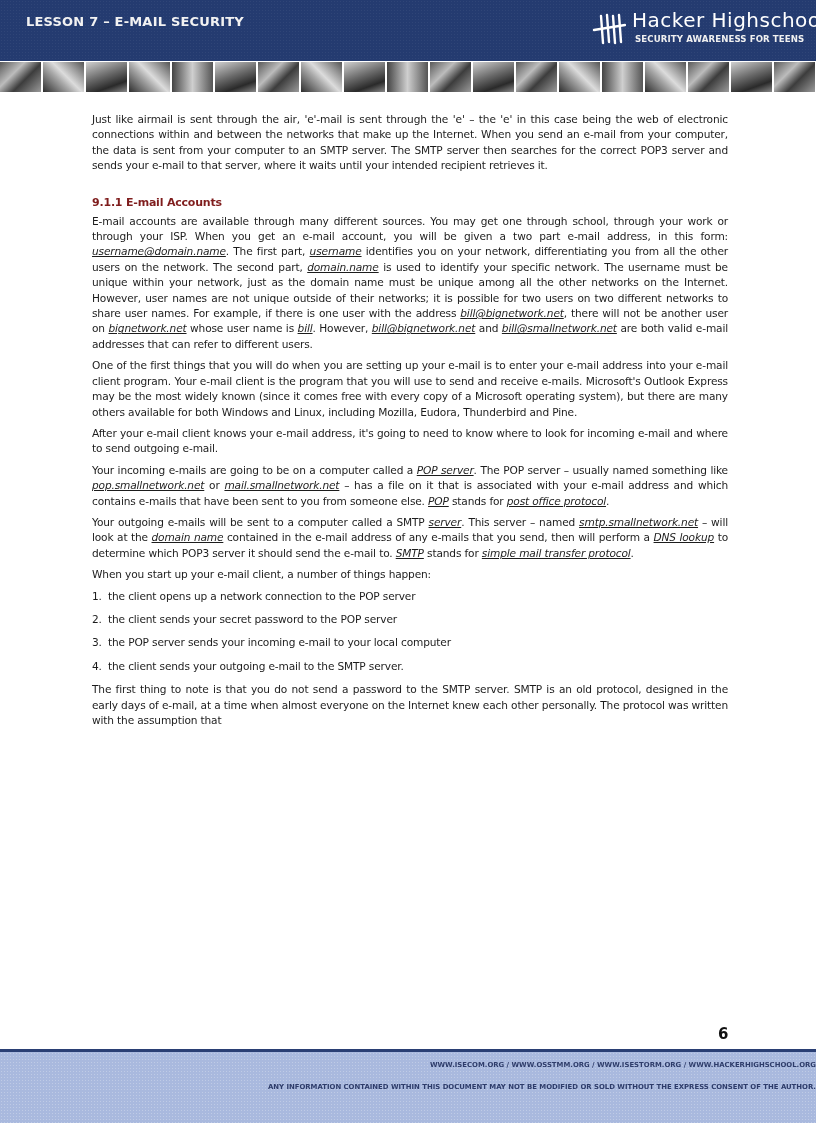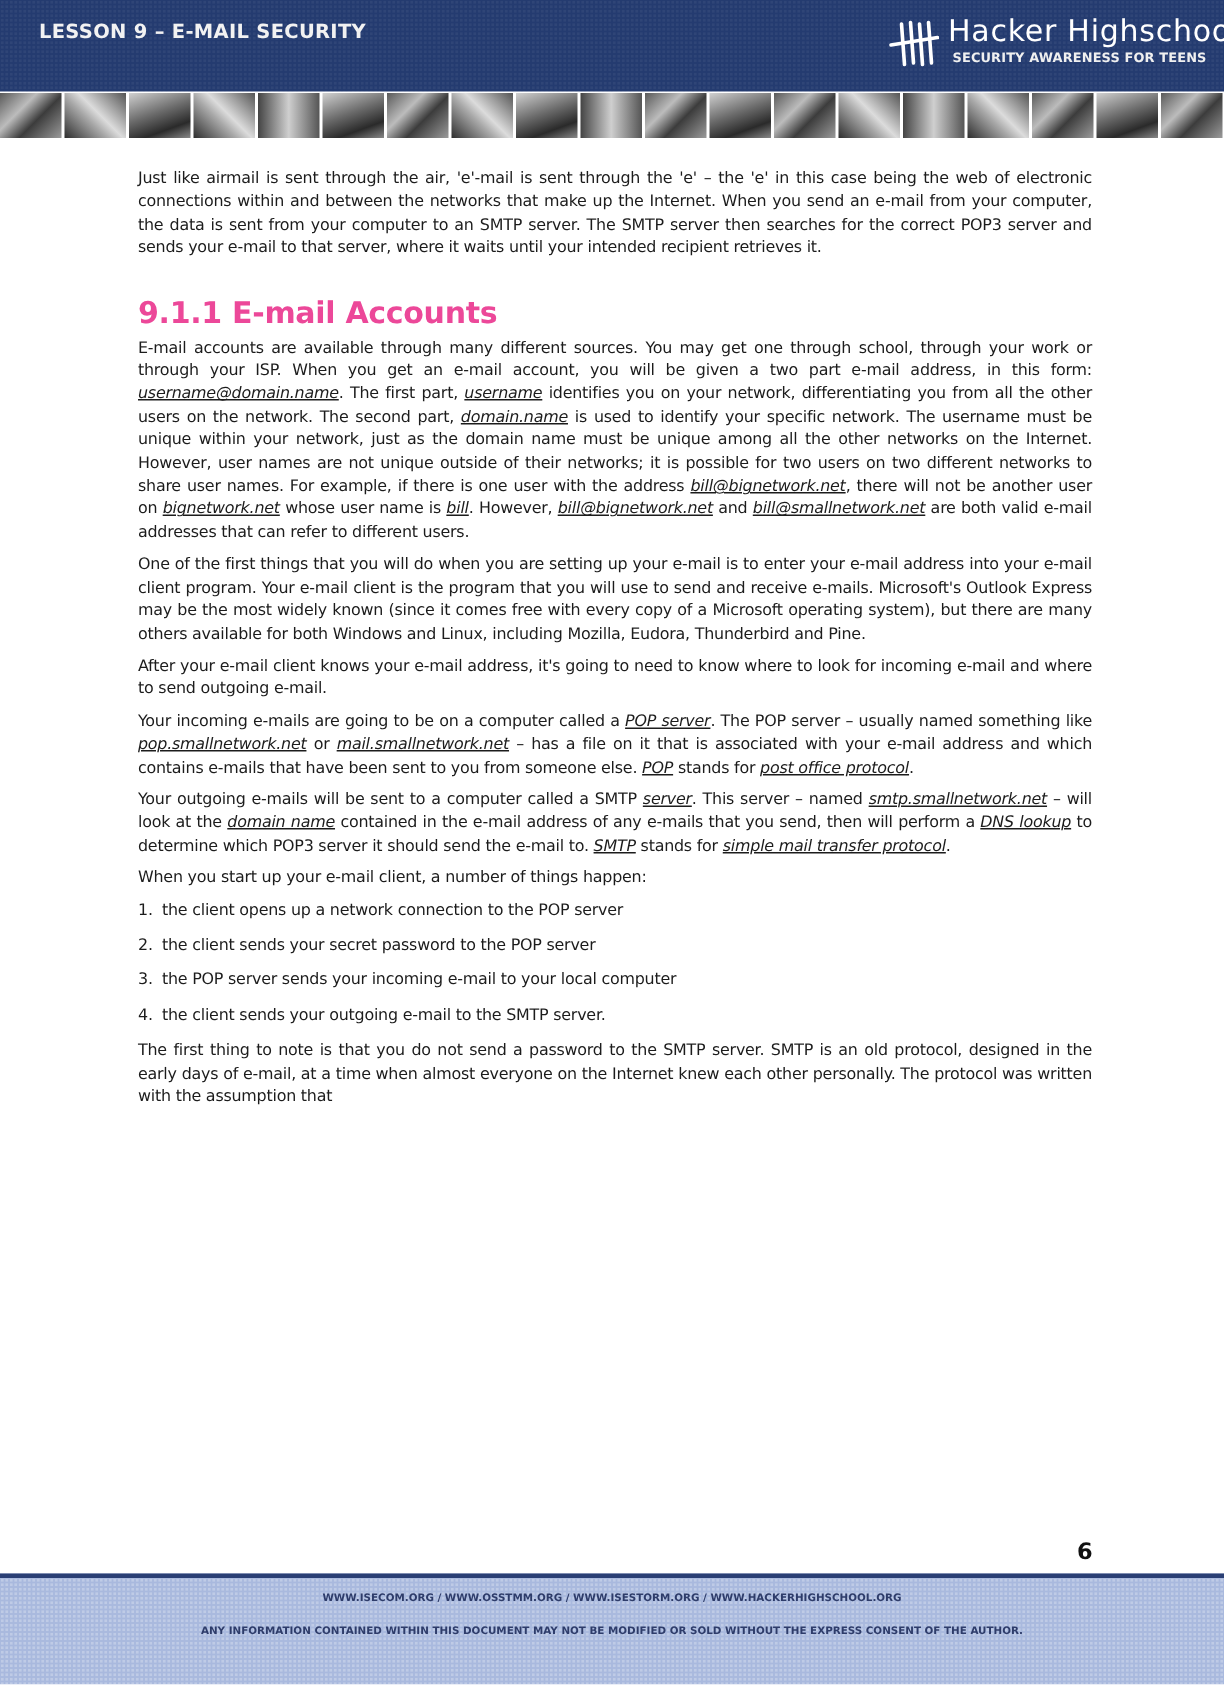--- a/index.html
+++ b/index.html
@@ -41,22 +41,22 @@
   .photo:nth-child(2n) { background: linear-gradient(45deg, #2e2e2e 0%, #a8a8a8 40%, #dcdcdc 55%, #555 100%); }
   .photo:nth-child(3n) { background: linear-gradient(160deg, #d0d0d0 0%, #6a6a6a 45%, #2a2a2a 75%, #888 100%); }
   .photo:nth-child(5n) { background: linear-gradient(90deg, #444 0%, #cfcfcf 50%, #555 100%); }
 
   .content { position: absolute; left: 92px; top: 112px; width: 636px; }
   h1.section {
     font-family: "DejaVu Sans", sans-serif; font-weight: bold; font-size: 22.5px;
     color: #111; margin-top: 4px; margin-bottom: 6px; letter-spacing: -0.2px;
   }
   h2.subsection {
-    font-family: "DejaVu Sans", sans-serif; font-weight: bold; font-size: 20px;
-    color: #ec4899; margin-top: 22px; margin-bottom: 5px; letter-spacing: -0.2px;
+    font-family: "DejaVu Sans", sans-serif; font-weight: bold; font-size: 11px;
+    color: #7f1d1d; margin-top: 22px; margin-bottom: 5px; letter-spacing: -0.2px;
   }
   p.body {
     font-family: "DejaVu Sans", sans-serif; font-size: 10.6px; line-height: 15.4px;
     text-align: justify; color: #1c1c1c; margin-bottom: 6px; letter-spacing: -0.15px;
   }
   p.body i { font-style: italic; text-decoration: underline; }
   ol.steps { list-style: none; margin: 0 0 0 0; }
   ol.steps li {
     font-family: "DejaVu Sans", sans-serif; font-size: 10.6px; line-height: 15.4px;
     margin-bottom: 8px; color: #1c1c1c; letter-spacing: -0.15px;
@@ -69,30 +69,30 @@
   }
 
   .footer {
     position: absolute; left: 0; top: 1049px; width: 816px; height: 74px;
     background: #a9b9de;
     background-image: radial-gradient(rgba(255,255,255,0.25) 1px, transparent 1px);
     background-size: 3px 3px;
     border-top: 3px solid #2a3f74;
   }
   .footer-line {
-    position: absolute; left: 0; width: 816px; text-align: center;
+    position: absolute; left: 0; width: 816px; text-align: right;
     font-family: "DejaVu Sans", sans-serif; font-weight: bold; font-size: 6.9px;
     color: #2e3c6a; letter-spacing: 0px; white-space: nowrap;
   }
 </style>
 </head>
 <body>
 
 <div class="header">
-  <div class="lesson-title">LESSON 9 – E-MAIL SECURITY</div>
+  <div class="lesson-title">LESSON 7 – E-MAIL SECURITY</div>
   <div class="logo">
     <svg class="logo-icon" viewBox="0 0 34 34">
       <g stroke="#ffffff" stroke-width="2.4" stroke-linecap="round" fill="none">
         <line x1="9" y1="4" x2="11" y2="31"></line>
         <line x1="15" y1="3" x2="17" y2="30"></line>
         <line x1="21" y1="4" x2="23" y2="31"></line>
         <line x1="27" y1="3" x2="29" y2="30"></line>
         <line x1="2" y1="18" x2="33" y2="13"></line>
       </g>
     </svg>

